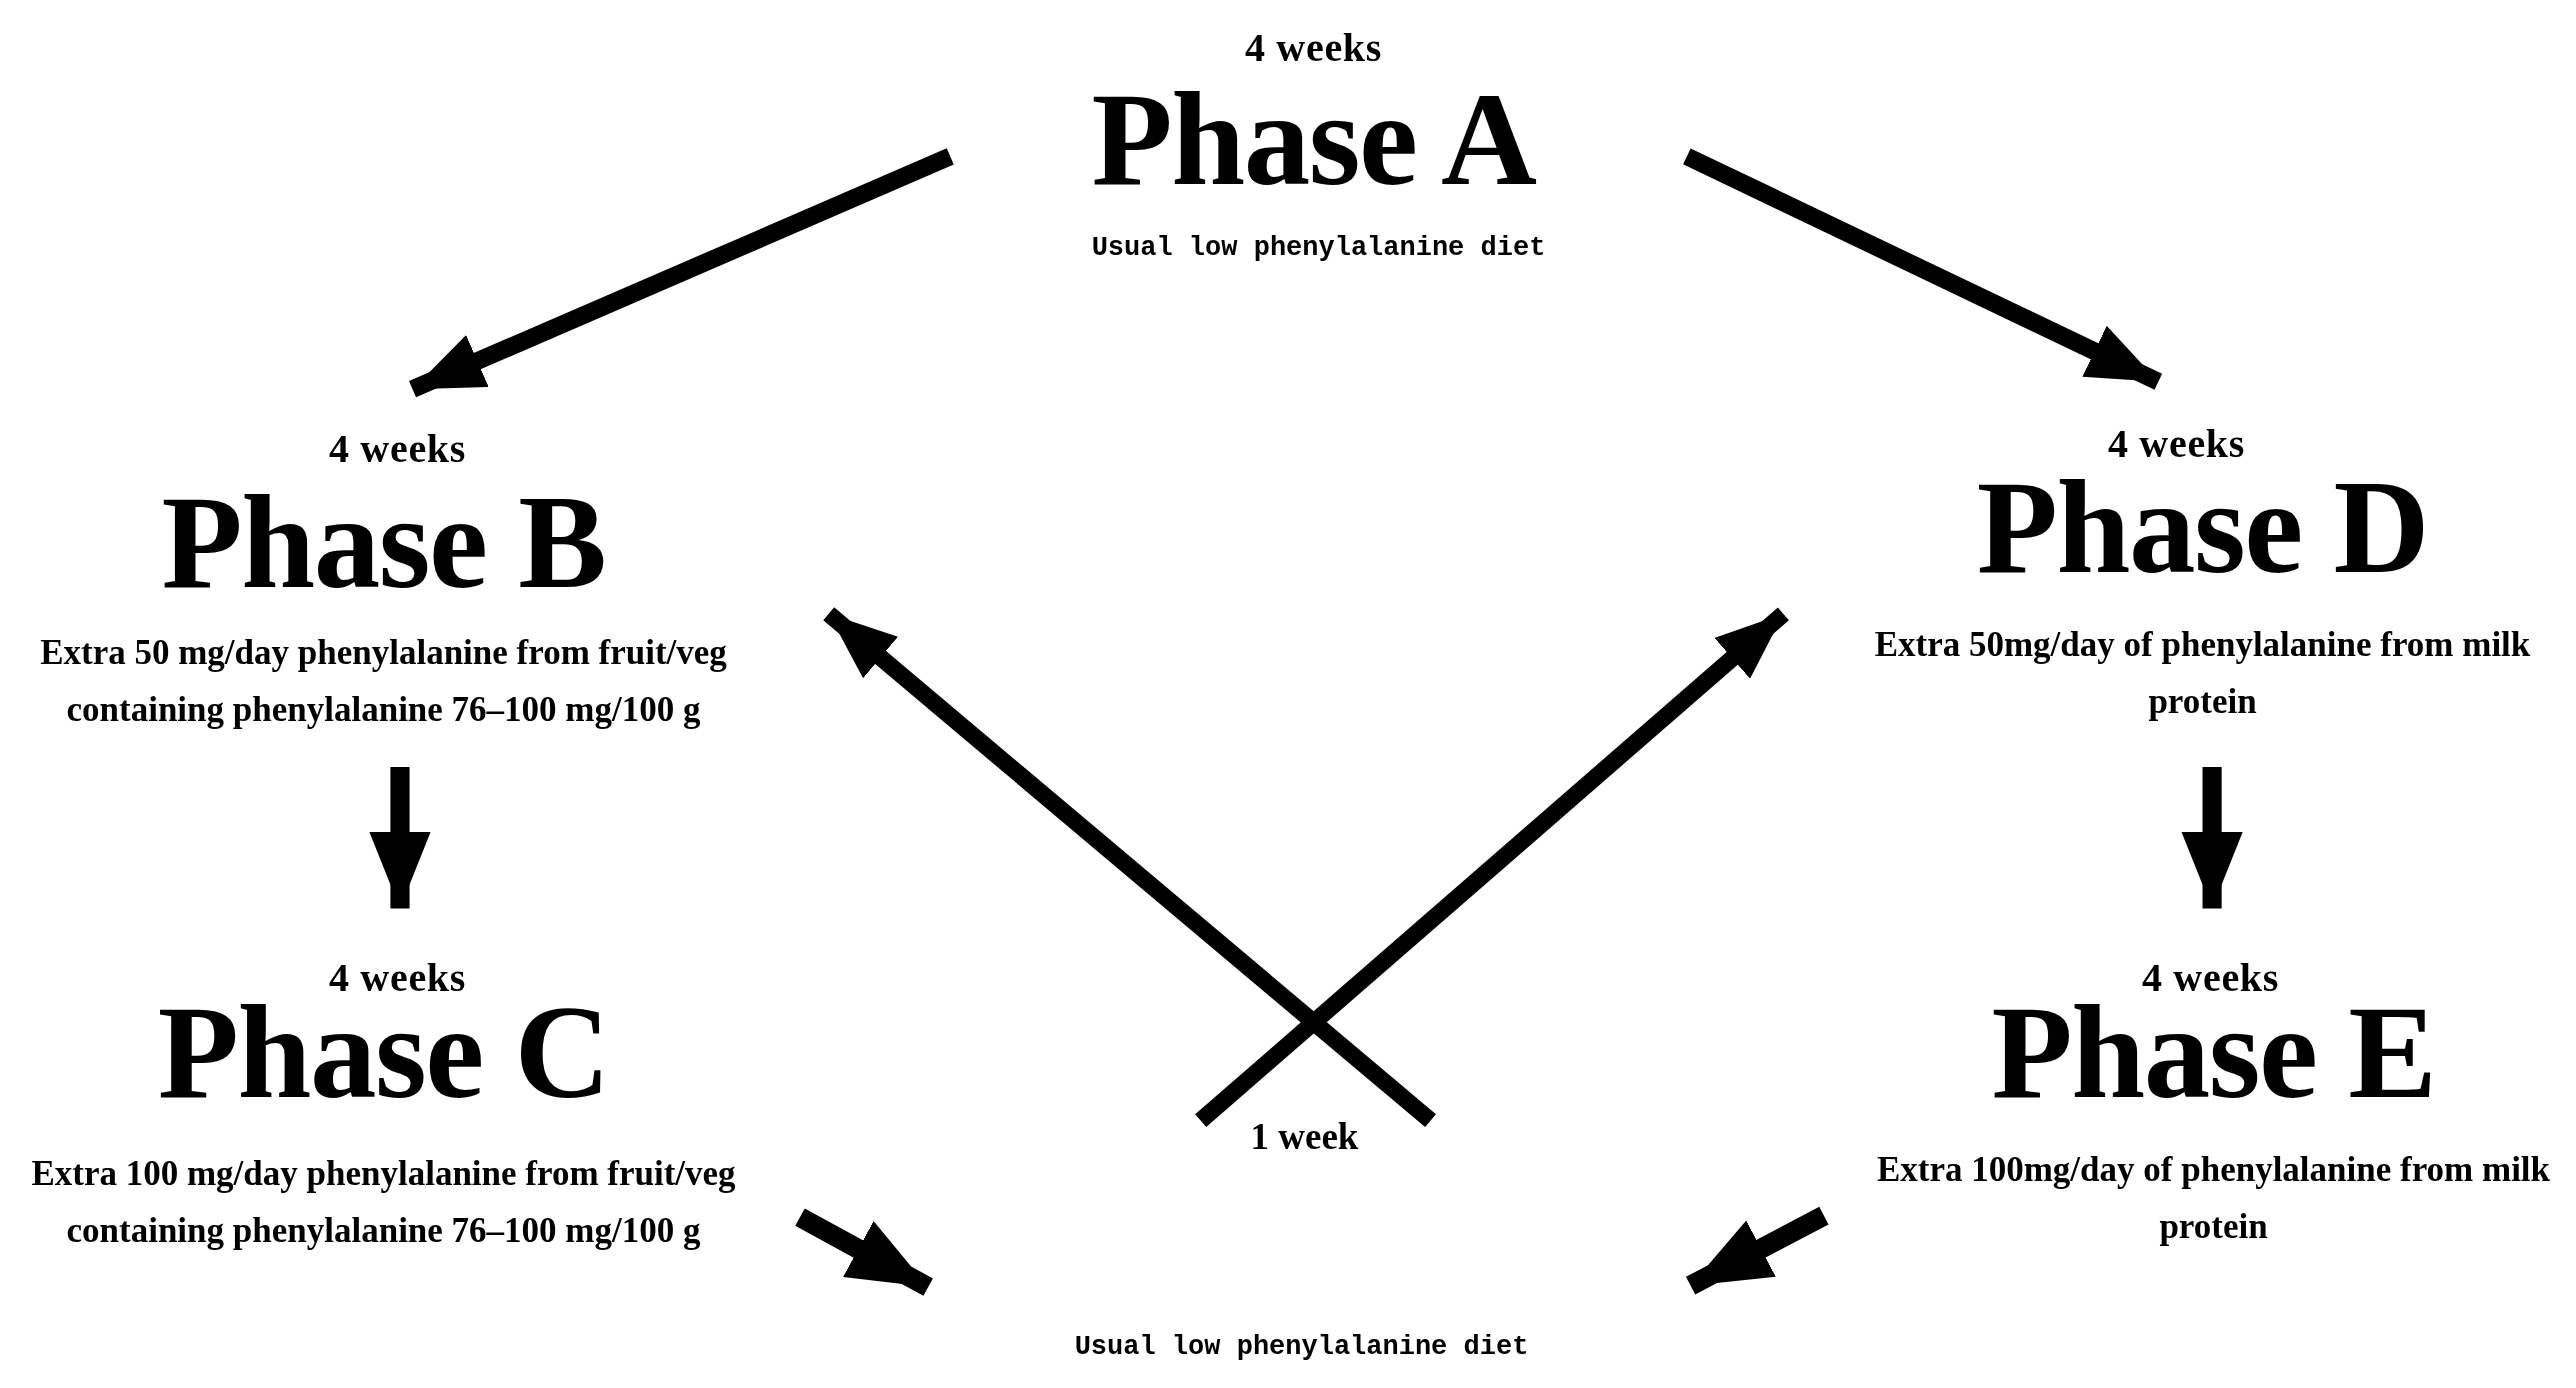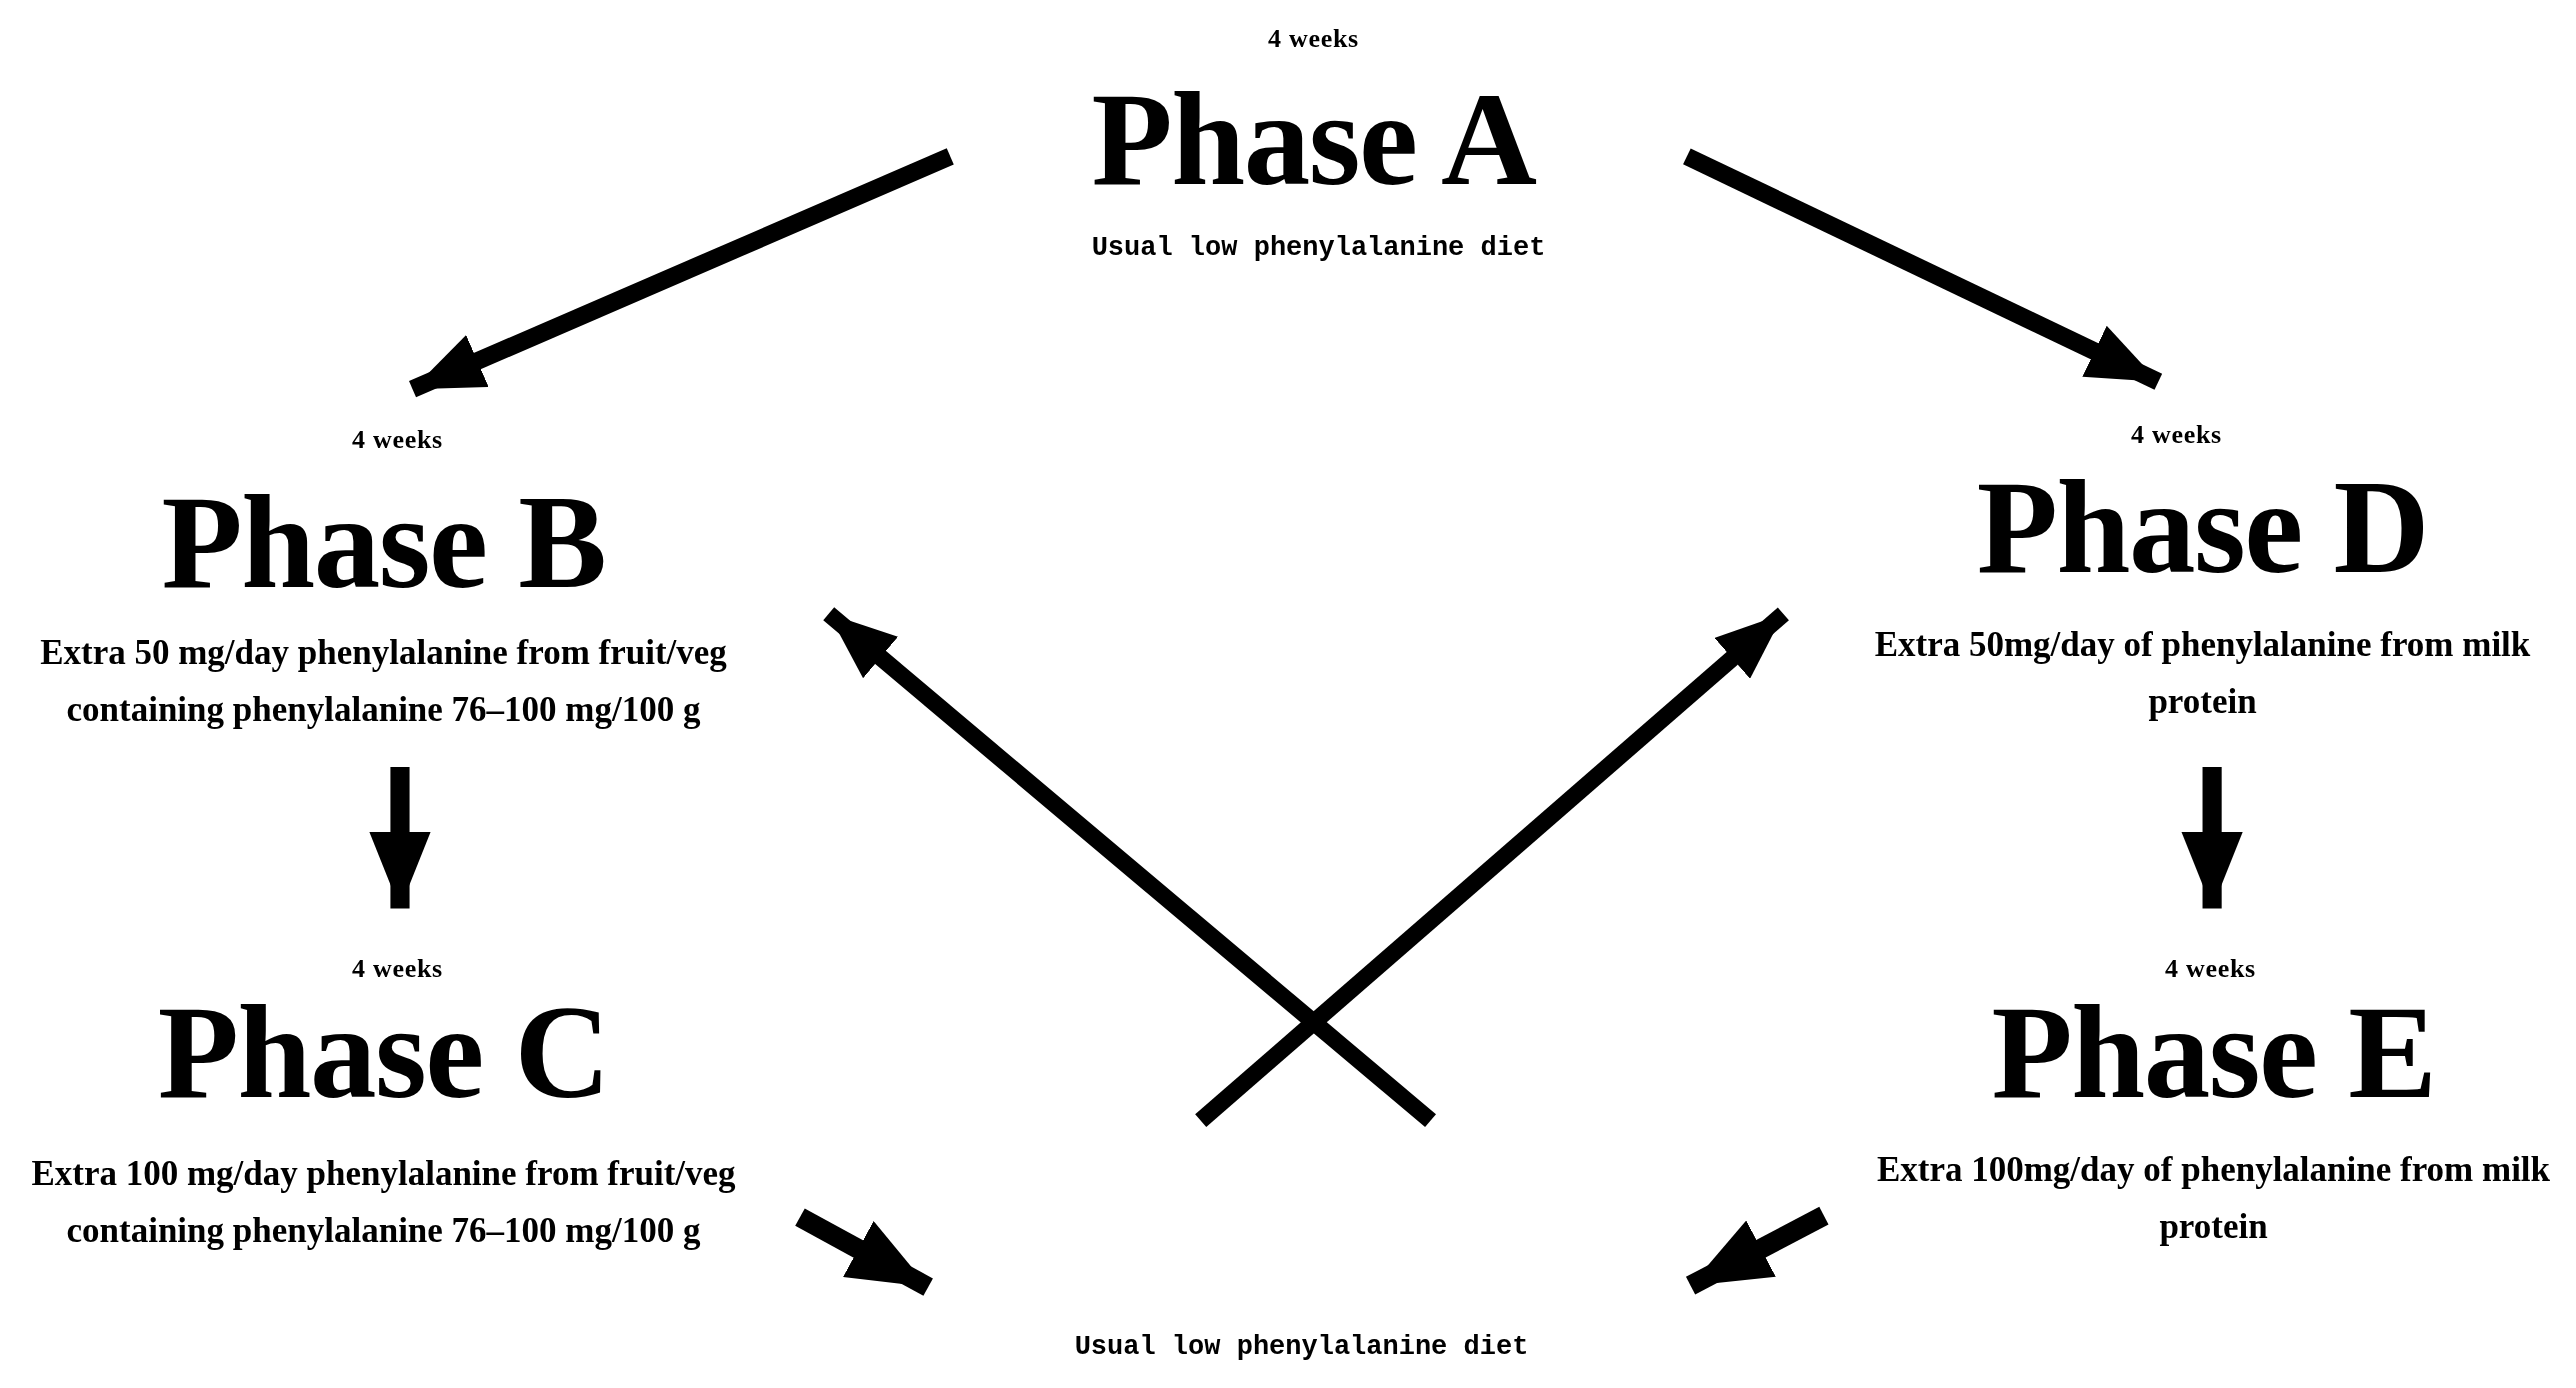--- a/index.html
+++ b/index.html
@@ -6,21 +6,21 @@
   .canvas{
     position:relative;
     width:2576px;height:1389px;
     background:#ffffff;
     overflow:hidden;
     font-family:"Liberation Serif","DejaVu Serif",serif;
     font-weight:bold;
     color:#000000;
   }
   .t{position:absolute;text-align:center;white-space:nowrap;}
-  .weeks{font-size:26px;letter-spacing:0.7px;text-align:center;}
+  .weeks{font-size:40px;letter-spacing:0.7px;text-align:center;}
   .phase-title{font-size:133px;line-height:1;letter-spacing:-1.5px;}
   .washout-title{font-size:156px;line-height:1;letter-spacing:-1.5px;}
   .washout-week{font-size:37px;}
   .desc{font-size:35px;line-height:1.62;}
   .desc-single{font-size:27px;line-height:1.3;font-family:Liberation Mono, monospace;}
   #arrows{position:absolute;left:0;top:0;width:2576px;height:1389px;}
 </style>
 </head>
 <body>
 
@@ -67,16 +67,17 @@
     <div>protein</div>
   </div>
 
   <div class="t weeks" style="left:1621px;top:954px;width:1179px;">4 weeks</div>
   <div class="t phase-title" style="left:1624px;top:986px;width:1179px;">Phase E</div>
   <div class="t desc" style="left:1624px;top:1142px;width:1179px;">
     <div>Extra 100mg/day of phenylalanine from milk</div>
     <div>protein</div>
   </div>
 
+  <div class="t washout-week" style="left:715px;top:1115px;width:1179px;">1 week</div>
   <div class="t desc-single" style="left:712px;top:1330px;width:1179px;">Usual low phenylalanine diet</div>
 
 </div>
 
 
 </body></html>

